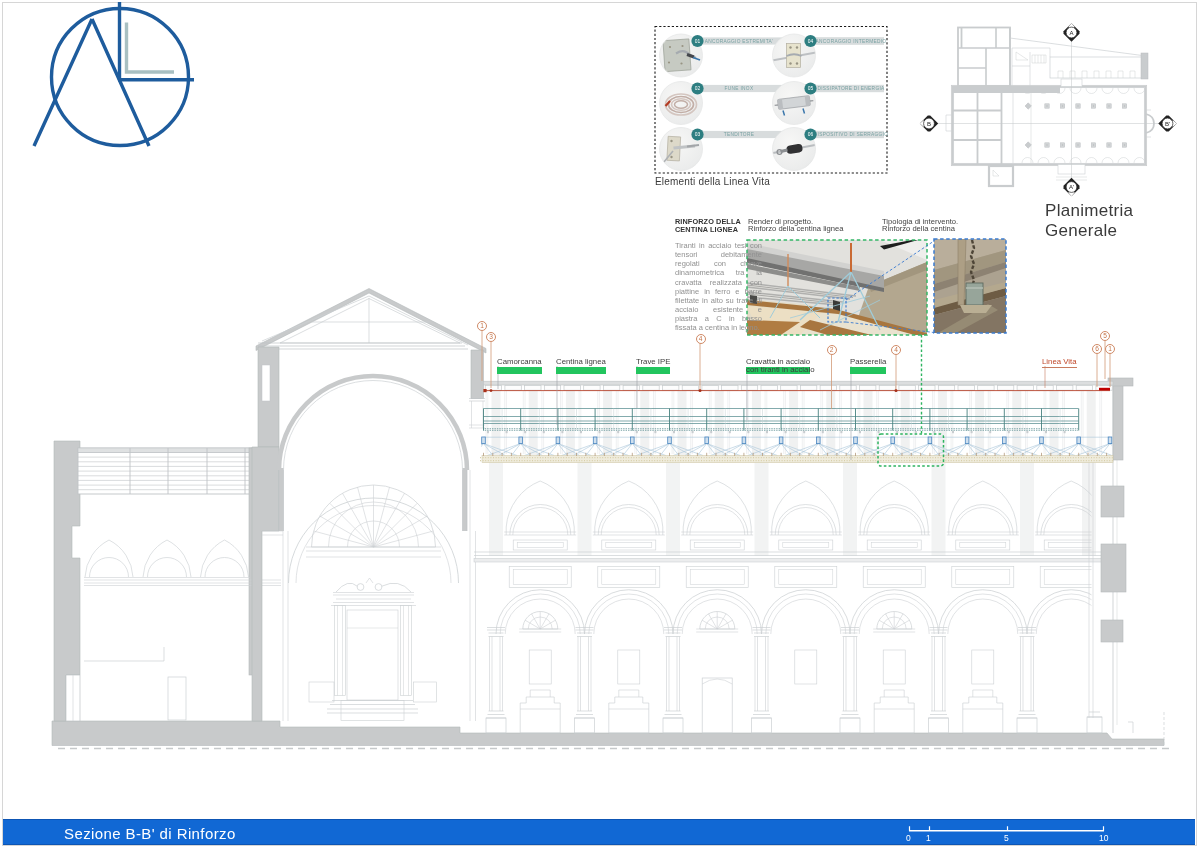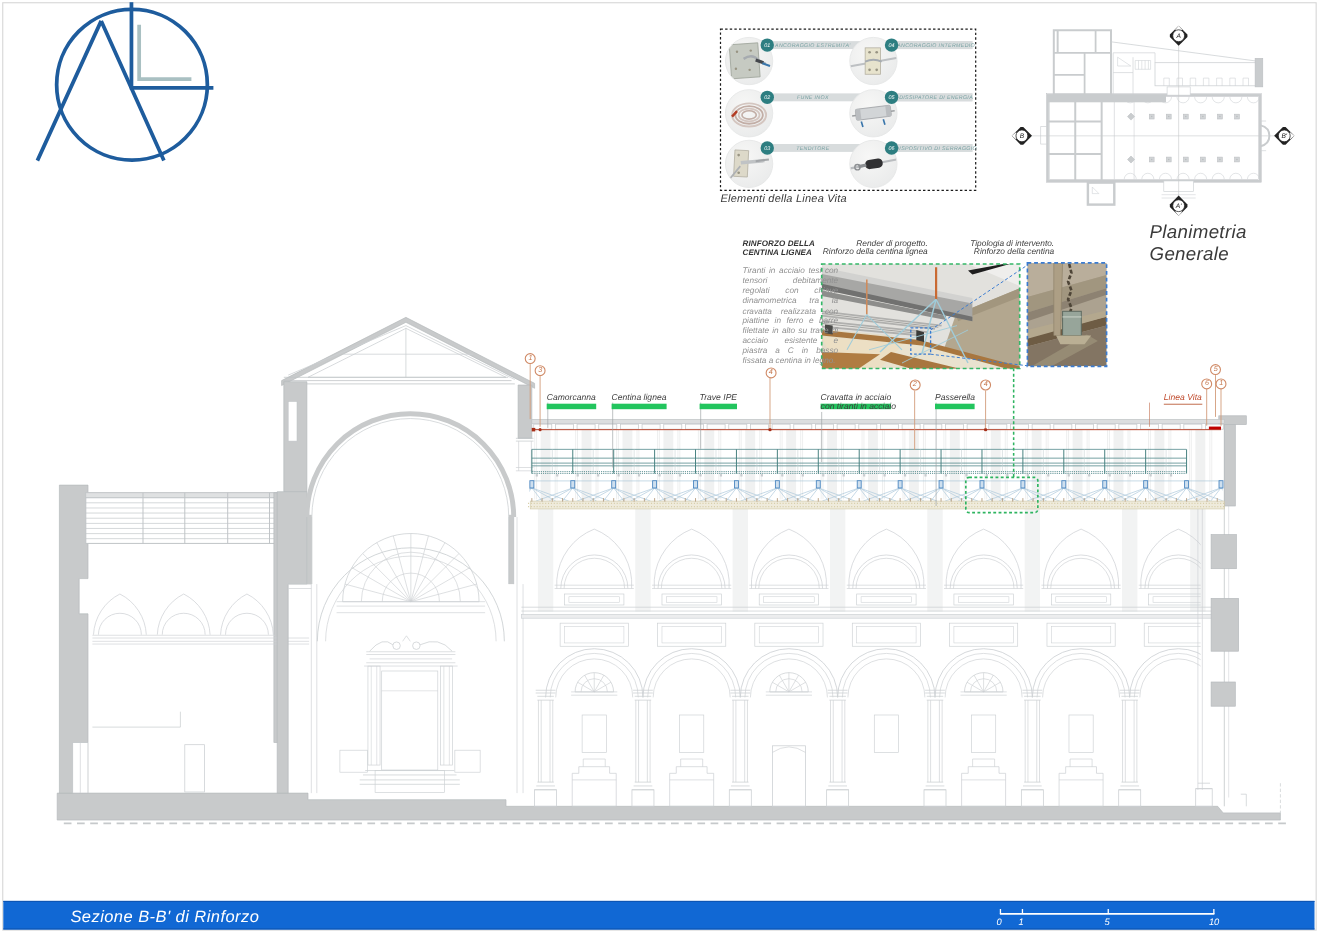--- a/index.html
+++ b/index.html
@@ -1,26 +1,26 @@
 <!DOCTYPE html>
 <html><head>
 <meta charset="utf-8">
 <style>
 html,body{margin:0;padding:0;width:1200px;height:848px;background:#fff;overflow:hidden;
  font-family:"Liberation Sans",sans-serif;}
-#page{position:relative;width:1200px;height:800px;font-style:italic;}
+#page{position:relative;width:1200px;height:800px;}
 .abs{position:absolute;}
 #frame{left:2px;top:2px;width:1193px;height:842px;border:1px solid #d6d6d6;}
 #bluebar{left:3px;top:819px;width:1192px;height:26px;background:#1168d4;border-top:1px solid #0d55b4;border-bottom:1px solid #0d55b4;box-sizing:border-box;}
 #bartitle{left:64px;top:825px;color:#fff;font-size:15px;letter-spacing:0.4px;}
 .lbl{font-size:7.8px;color:#3c3c3c;line-height:8px;white-space:nowrap;}
-.lbl span{border-bottom:5px solid #22c55e;padding-bottom:0.5px;}
+.lbl span{border-bottom:7px solid #22c55e;padding-bottom:0.5px;}
 .red{color:#c0492b !important;}
-.red span{border-bottom:1px solid #c87b5e;margin-left:16px;}
-.cap{font-size:7.6px;color:#3f3f3f;line-height:7.8px;text-align:right;}
+.red span{border-bottom:1px solid #c87b5e;}
+.cap{font-size:7.6px;color:#3f3f3f;line-height:7.8px;}
 #bigtext{left:655px;top:218px;width:87px;margin-left:20px;}
 #bigtext .tt{font-weight:bold;font-size:7.3px;line-height:7.7px;color:#333;letter-spacing:0.1px;}
 #bigtext .bd{margin-top:7.5px;}
 .jl{font-size:7.5px;line-height:9.15px;color:#919191;text-align:justify;text-align-last:justify;white-space:nowrap;}
 .jl.last{text-align-last:left;}
 .circ{position:absolute;width:8.4px;height:8.4px;border:1.1px solid #d08a66;border-radius:50%;
  background:#fff;color:#c5764c;font-size:6.6px;text-align:center;line-height:8.6px;}
 #elemcap{left:655px;top:176px;font-size:10px;color:#3a3a3a;letter-spacing:0.2px;}
 #plancap{left:1045px;top:201px;font-size:17px;color:#3a3a3a;letter-spacing:0.3px;}
 </style>

